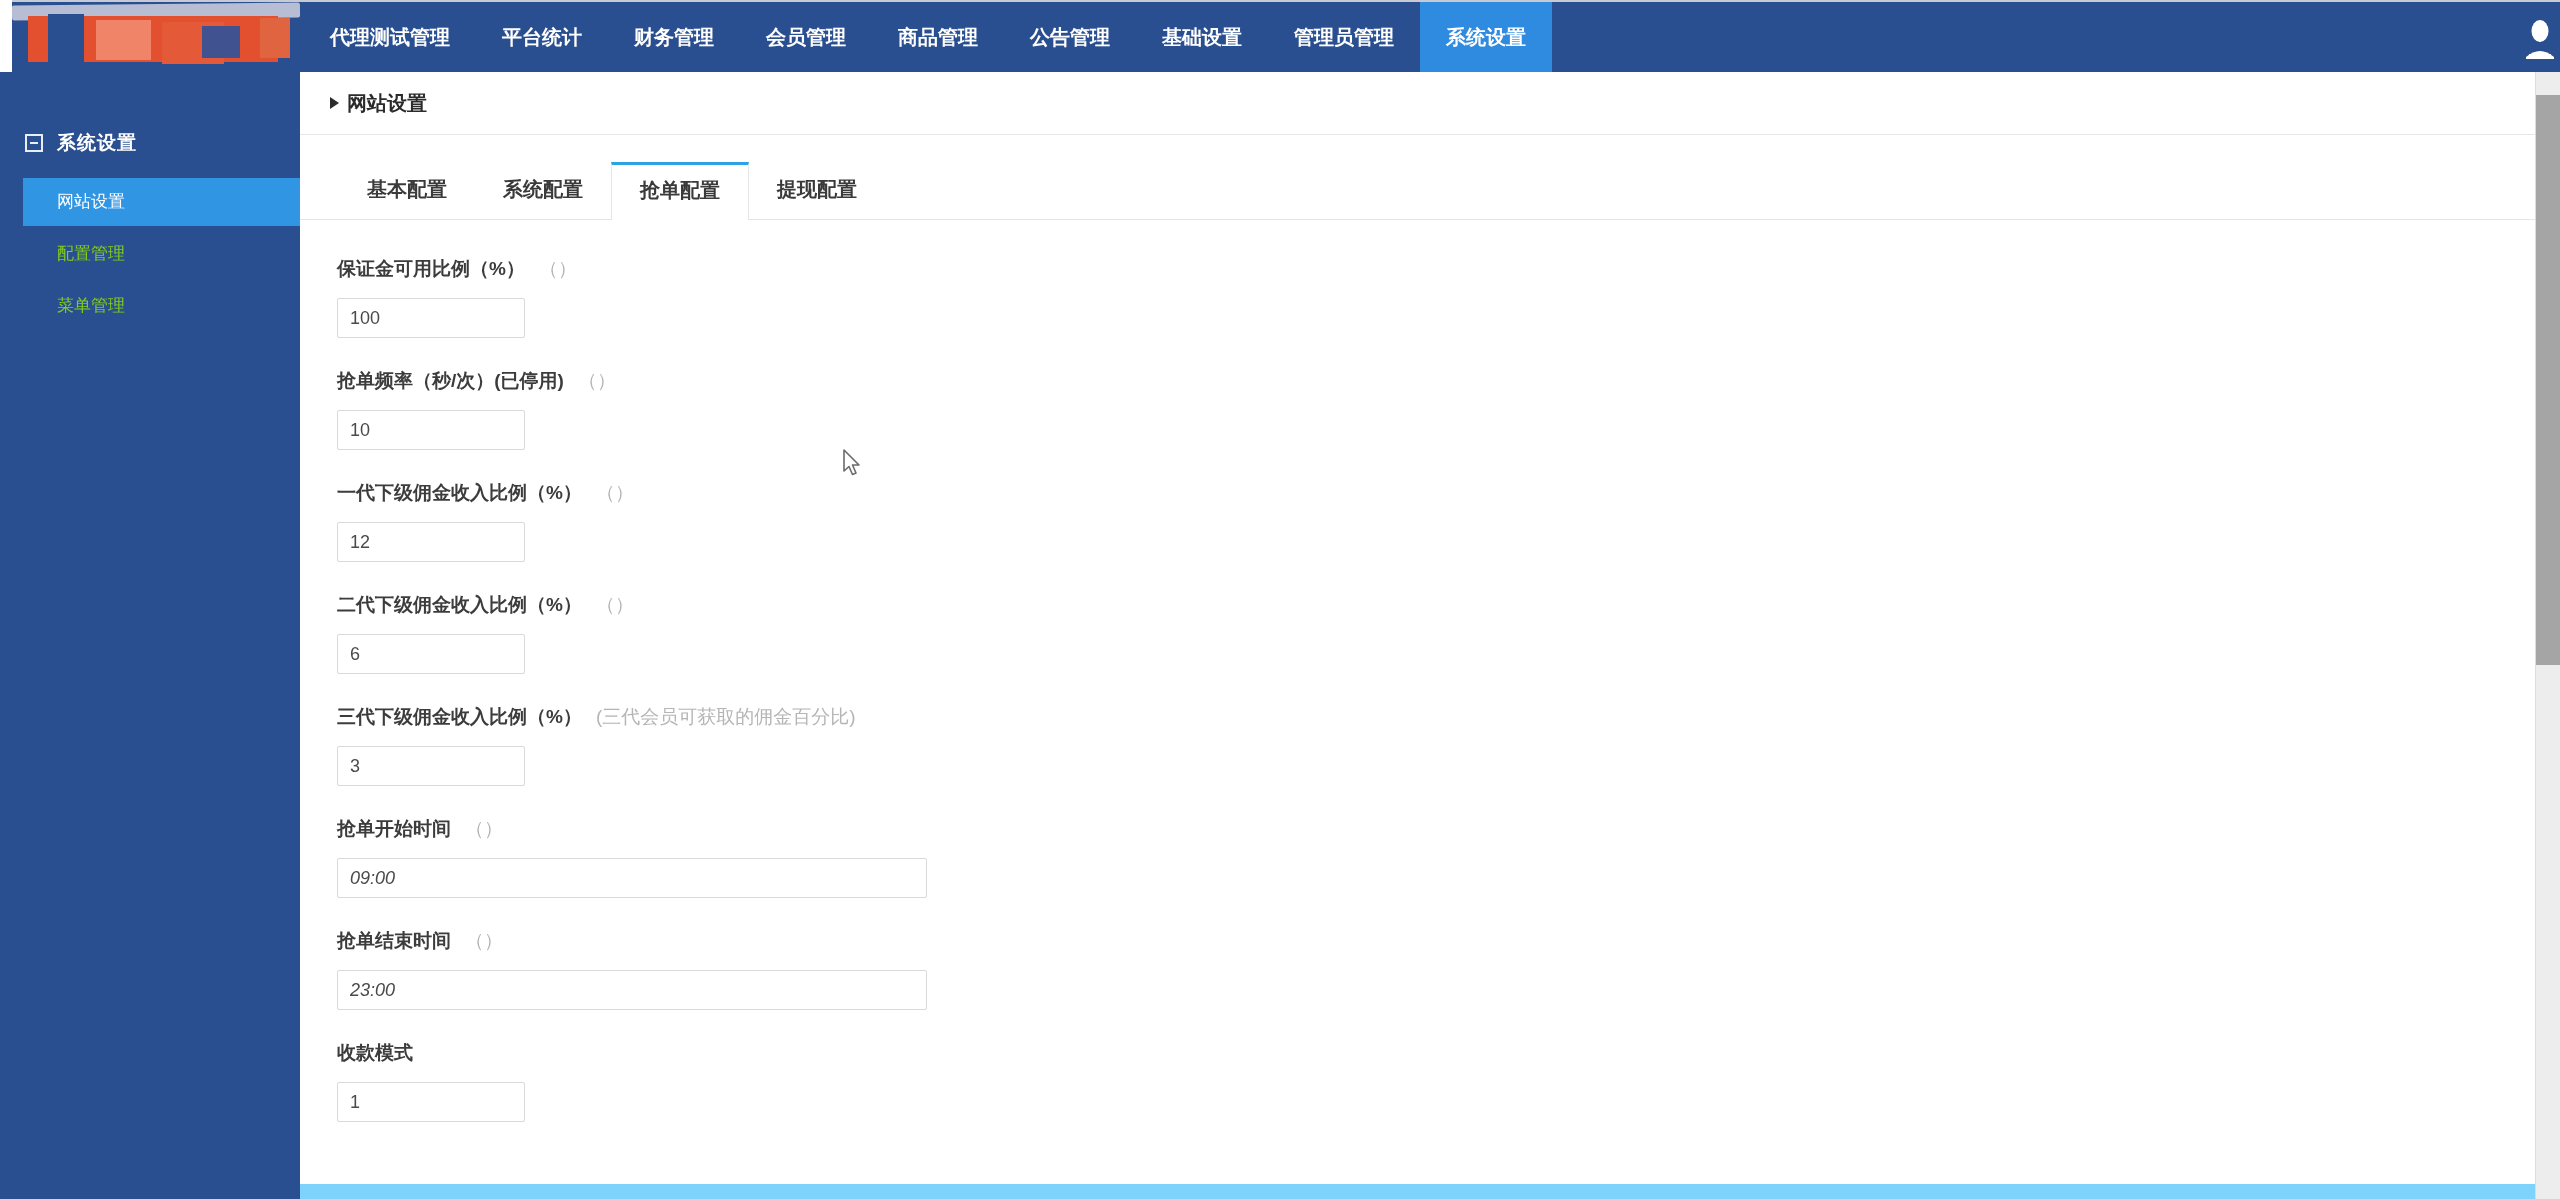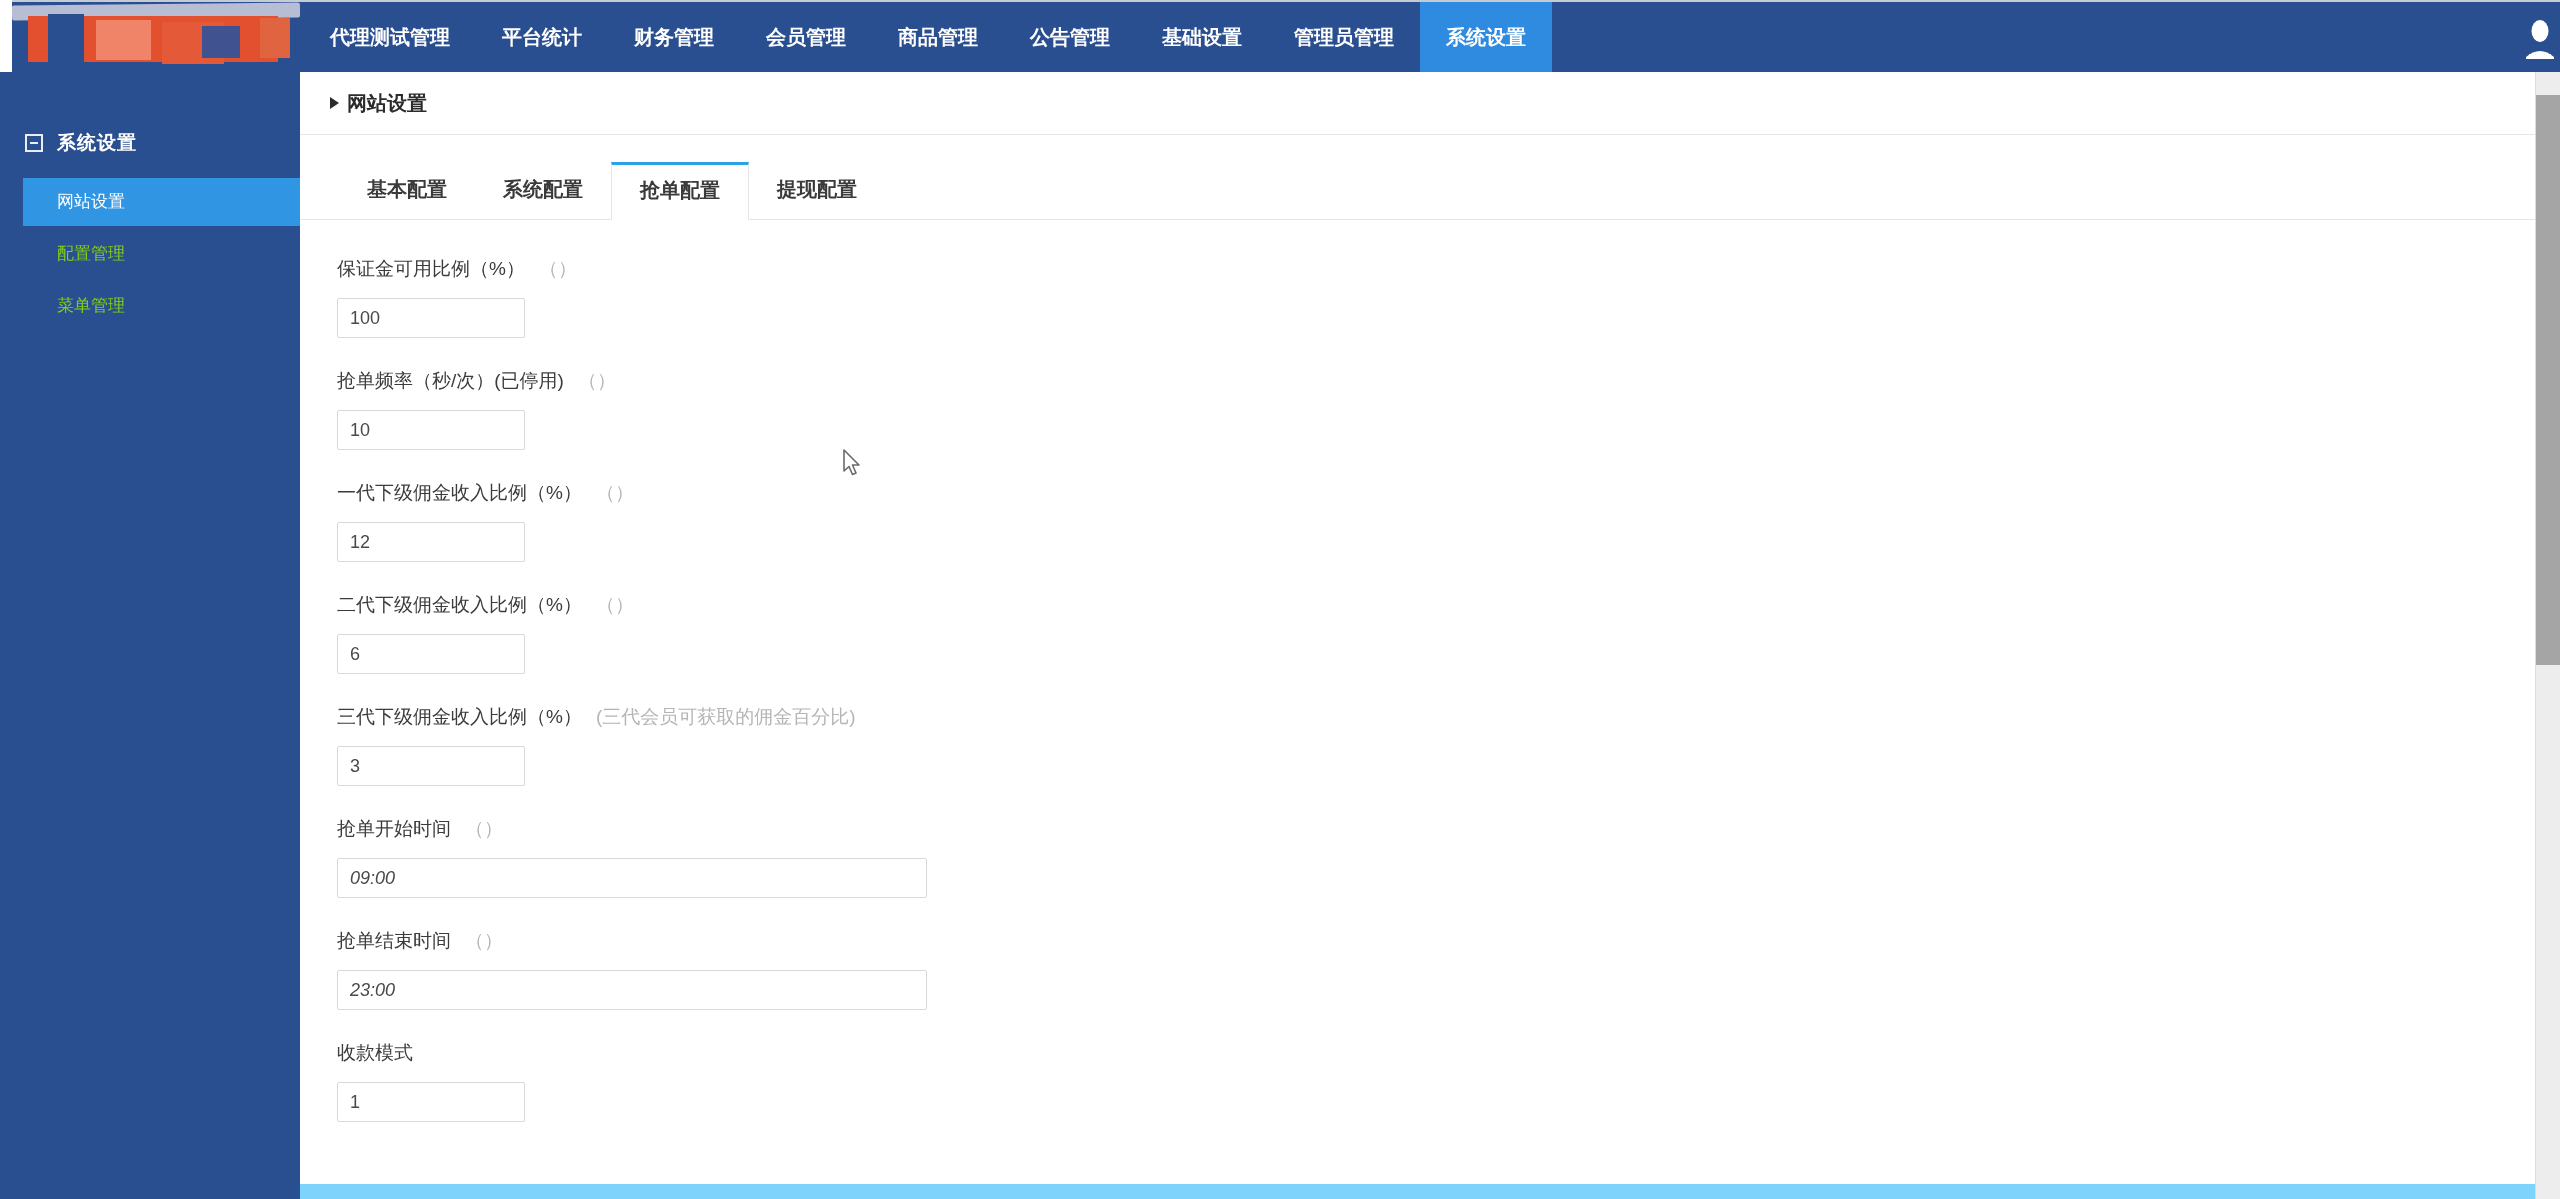--- a/index.html
+++ b/index.html
@@ -45,21 +45,21 @@
   .tabs-wrap { margin-top:28px; padding-left:39px; border-bottom:1px solid #e5e5e5;
                display:flex; align-items:flex-end; height:57px;font-family:Liberation Mono, monospace; }
   .tab { padding:0 28px; height:56px; line-height:56px; font-size:20px; font-weight:bold;
          color:#3a3a3a; cursor:pointer; white-space:nowrap; }
   .tab.active { background:#fff; border:1px solid #e6e6e6; border-top:3px solid #2aa2e4;
                 border-bottom:none; height:58px; line-height:53px; margin-bottom:-1px; }
 
   .form-area { padding:36px 0 0 37px; }
   .field { margin-bottom:30px; }
   .field-label-row { display:flex; align-items:baseline; margin-bottom:16px; }
-  .flabel { font-size:19px; font-weight:normal; color:#3c3c3c; white-space:nowrap; }
+  .flabel { font-size:19px; font-weight:bold; color:#3c3c3c; white-space:nowrap; }
   .fhint  { font-size:19px; color:#b5b5b5; margin-left:14px; white-space:nowrap; }
   .finput { height:40px; border:1px solid #d9d9d9; border-radius:2px; padding:0 12px;
             font-size:18px; color:#4a4a4a; background:#fff; outline:none;
             font-family:"Liberation Sans","DejaVu Sans",sans-serif; }
   .finput.small { width:188px; }
   .finput.wide  { width:590px;font-style:italic; }
 
   
   .footer { position:absolute; left:300px; top:1184px; width:2235px; height:77px;
             background:#7dd3fc; display:flex; align-items:center; justify-content:center;padding-left:28px; }

